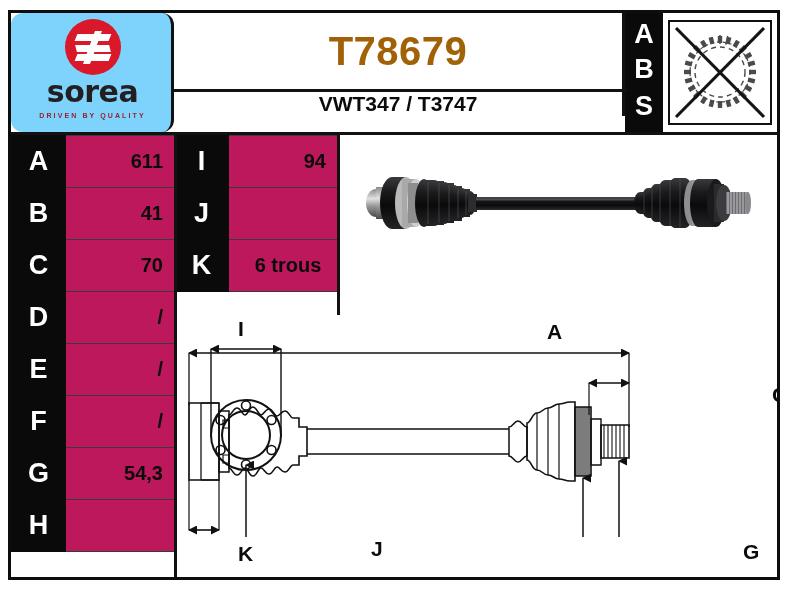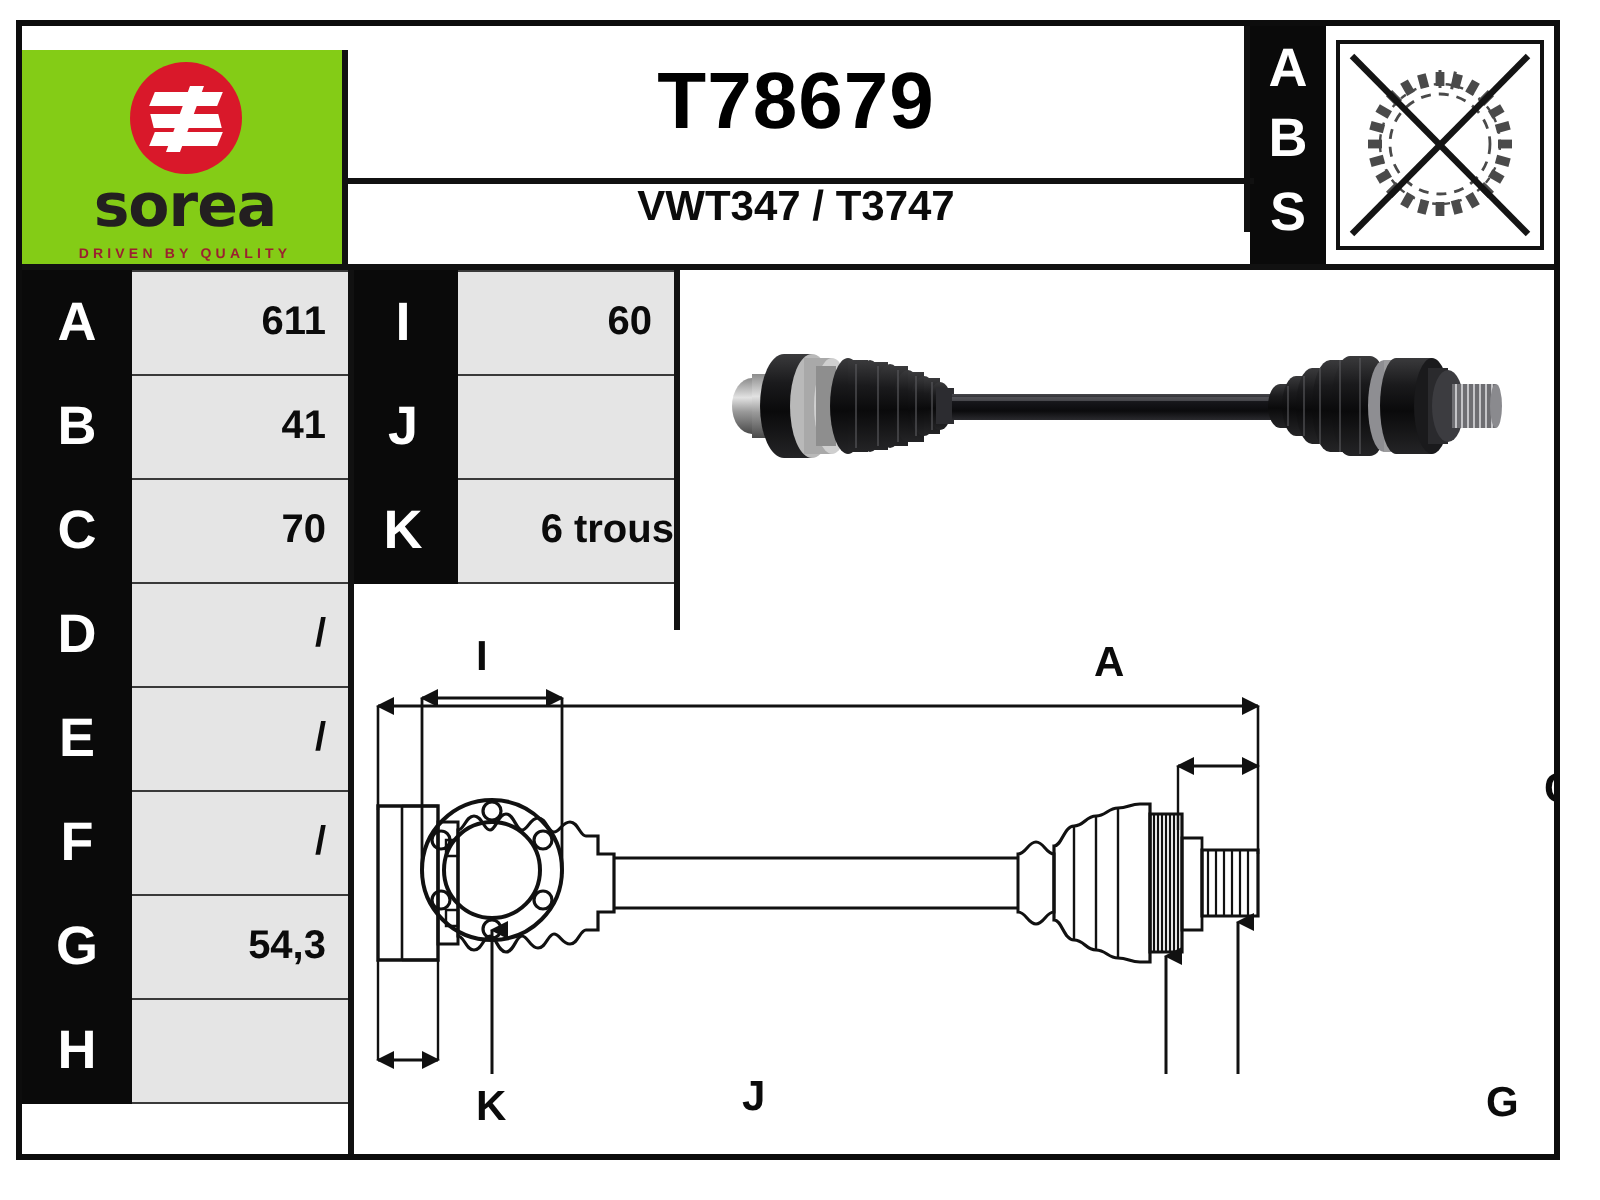--- a/index.html
+++ b/index.html
@@ -25,26 +25,27 @@
     height: 570px;
     border: 3px solid #0d0d0d;
     box-sizing: border-box;
     background: #ffffff;
   }
 
   
   .hdr-logo-cell {
     position: absolute;
     left: 0px;
-    top: 12px;
+    top: 0px;
     width: 163px;
     height: 119px;
     border-right: 3px solid #111;
     box-sizing: border-box;
-    background: #84cc16;
+    background: #7dd3fc;
+    border-radius: 12px;
   }
   .logo-wrap {
     position: absolute;
     left: 0; top: 6px;
     width: 163px;
     text-align: center;
   }
   .logo-mark {
     width: 56px; height: 56px;
     border-radius: 50%;
@@ -98,21 +99,21 @@
     box-sizing: border-box;
     display: flex;
     align-items: center;
     justify-content: center;
     background: #fff;
   }
   .hdr-title-cell .ref {
     font-family: "Liberation Sans", sans-serif;
     font-weight: bold;
     font-size: 40px;
-    color: #000000;
+    color: #a16207;
     letter-spacing: 0.5px;
   }
   .hdr-sub-cell {
     position: absolute;
     left: 163px;
     top: 79px;
     width: 451px;
     height: 24px;
     border-right: 3px solid #111;
     box-sizing: border-box;
@@ -210,30 +211,30 @@
     color: #ffffff;
     font-family: "Liberation Sans", sans-serif;
     font-weight: bold;
     font-size: 27px;
     text-align: center;
     vertical-align: middle;
     border-color: #0a0a0a;
   }
   .spec-table td.val {
     width: 109px;
-    background: #e5e5e5;
+    background: #be185d;
     color: #0b0b0b;
     font-family: "Liberation Sans", sans-serif;
     font-weight: bold;
     font-size: 20px;
     text-align: right;
     vertical-align: middle;
     padding-right: 11px;
   }
-  .spec-table td.val.left { text-align: right; padding-left: 10px; padding-right: 0; }
+  .spec-table td.val.left { text-align: center; padding-left: 10px; padding-right: 0; }
 
   #table-left  { left: 0px;   top: 122px; }
   #table-right { left: 163px; top: 122px; }
 
   
   .col-sep {
     position: absolute;
     left: 163px;
     top: 122px;
     width: 3px;
@@ -402,21 +403,21 @@
           <td class="key">H</td>
           <td class="val"></td>
         </tr>
       </tbody>
     </table>
 
     <table class="spec-table" id="table-right">
       <tbody>
         <tr>
           <td class="key">I</td>
-          <td class="val">60</td>
+          <td class="val">94</td>
         </tr>
         <tr>
           <td class="key">J</td>
           <td class="val"></td>
         </tr>
         <tr>
           <td class="key">K</td>
           <td class="val left">6 trous</td>
         </tr>
       </tbody>

